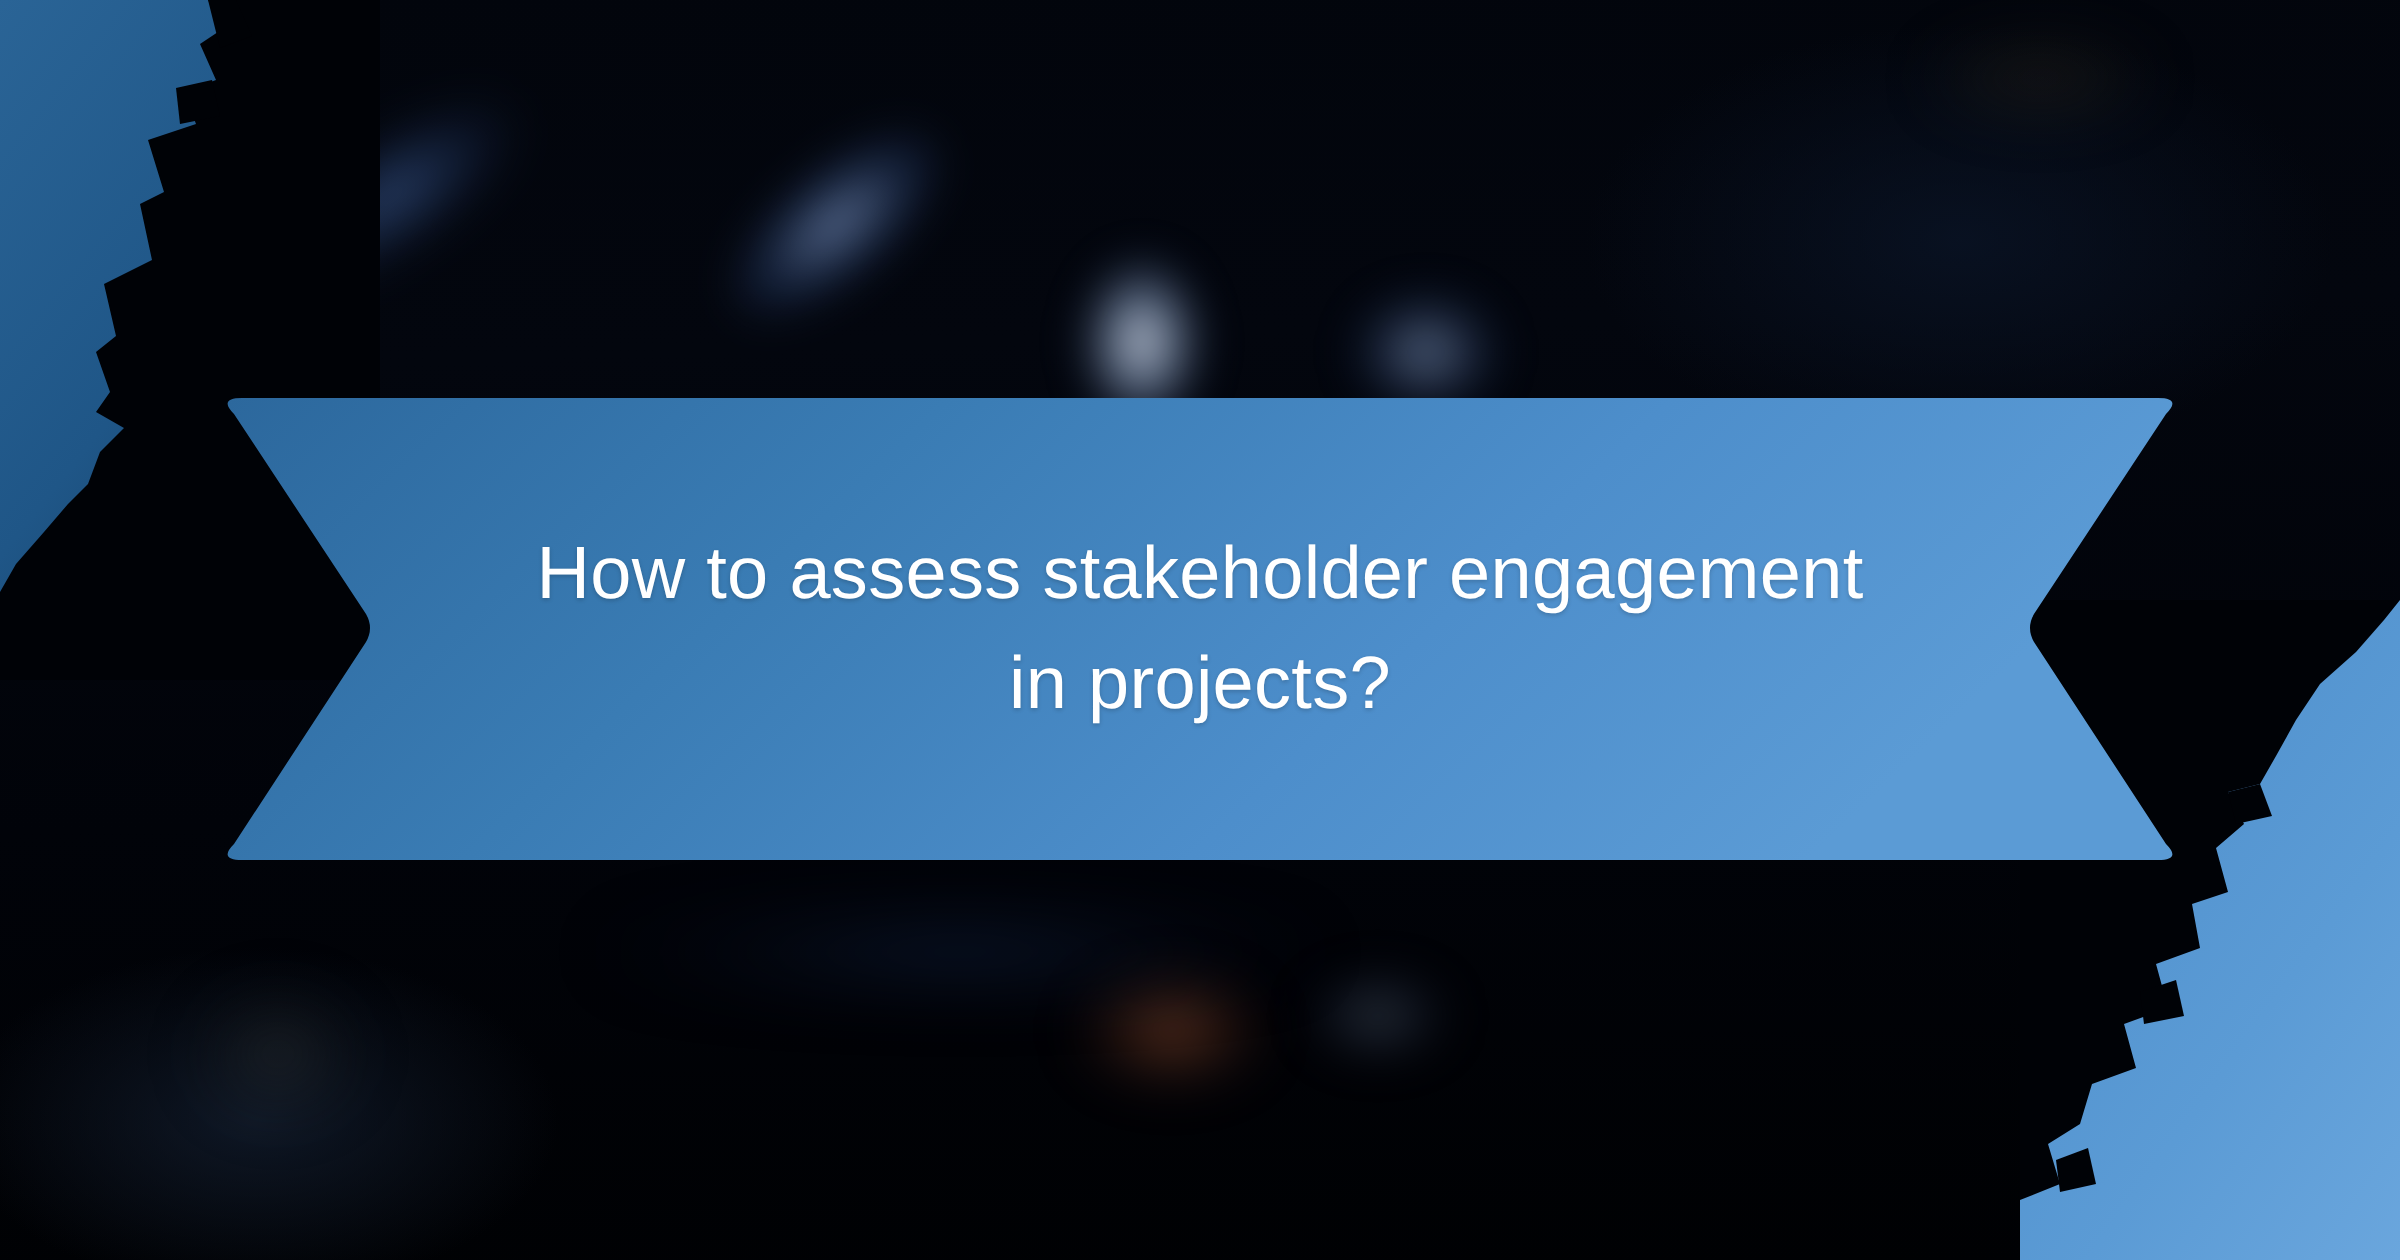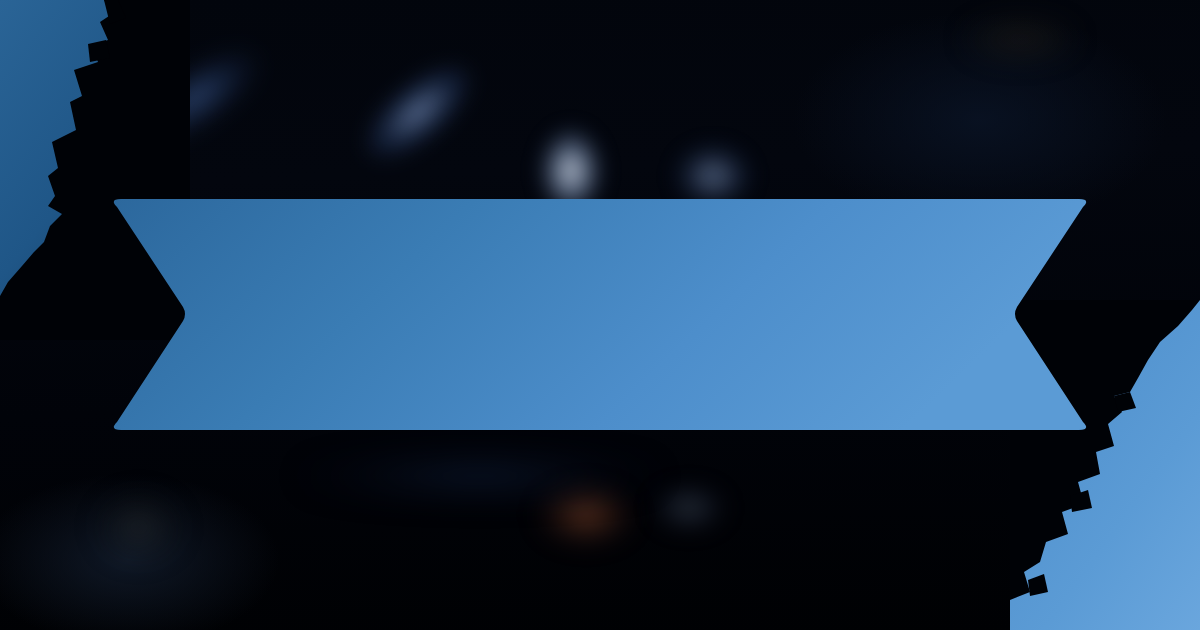--- a/index.html
+++ b/index.html
@@ -190,15 +190,16 @@
                L912,110
                Q908,117 912,124
                L978,225
                Q986,233 974,233
                L16,233
                Q4,233 12,225
                L78,124
                Q82,117 78,110
                Z" fill="url(#ribbonGrad)"></path>
     </svg>
+    <div class="banner-text">How to assess stakeholder engagement in projects?</div>
   </div>
 
 </div>
 
 </body></html>

